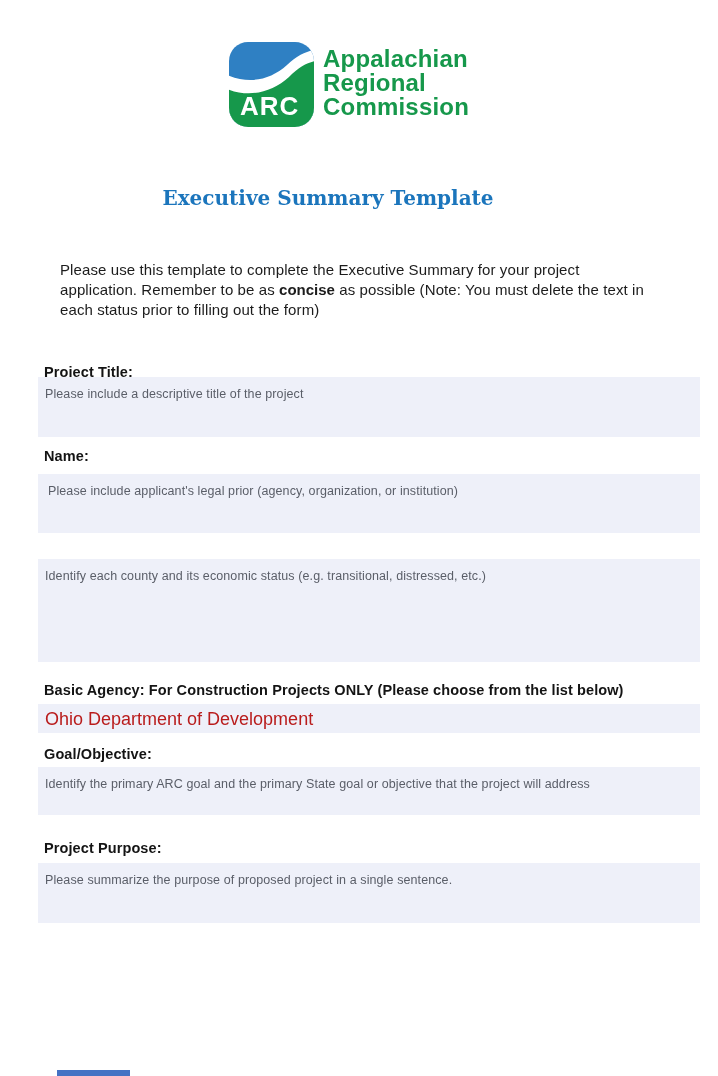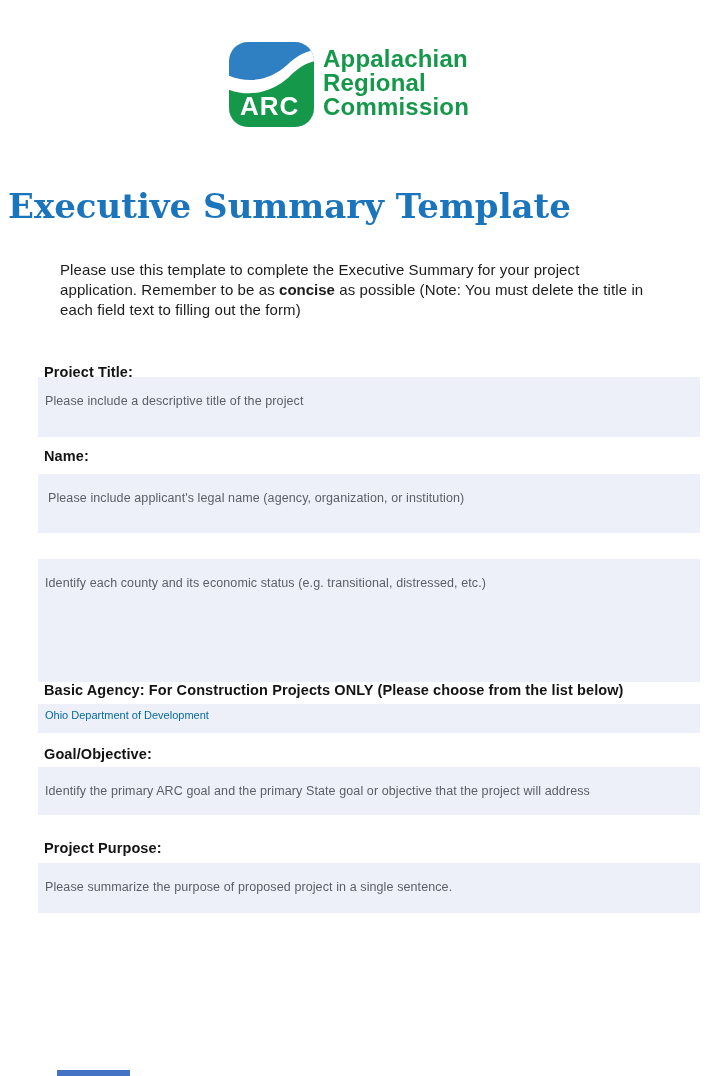--- a/index.html
+++ b/index.html
@@ -9,44 +9,44 @@
   .page { position: absolute; inset: 0; }
 
   
   .logo-row { position: absolute; left: 229px; top: 42px; display: flex; gap: 9px; }
   .logo-mark { width: 85px; height: 85px; display: block; }
   .logo-text { padding-top: 5px; color: #16984B; font-size: 24px; font-weight: 600;
                line-height: 24px; letter-spacing: 0.2px; }
   .logo-text span { display: block; }
 
   
-  .doc-title { position: absolute; top: 186px; left: 8px; width: 656px; margin: 0;
-               text-align: left; font-family: "DejaVu Serif", serif;
-               font-size: 34px; font-weight: 700; color: #1B75BC; }
+  .doc-title { position: absolute; top: 186px; left: 0; width: 656px; margin: 0;
+               text-align: center; font-family: "DejaVu Serif", serif;
+               font-size: 20px; font-weight: 700; color: #1B75BC; }
 
   
   .intro { position: absolute; left: 40px; top: 260px; width: 665px; margin: 0;
            font-size: 15px; line-height: 20px; color: #1c1c1c; letter-spacing: 0.1px; }
   .intro .block { display: block; margin-left: 20px; }
   .intro b { font-weight: 700; letter-spacing: 0; }
 
   
   .field-label { position: absolute; left: 44px; font-size: 14.5px; font-weight: 600;
                  color: #141414; letter-spacing: 0.1px; white-space: nowrap; }
   .field-box { position: absolute; left: 38px; width: 662px; background: #EEF0F9;
-               box-sizing: border-box; padding: 17px 10px 0 7px; }
+               box-sizing: border-box; padding: 10px 10px 0 7px; }
   .ph { font-size: 12.5px; color: #5A5E68; letter-spacing: 0.1px; }
-  .val { font-size: 11px; color: #0369a1; }
+  .val { font-size: 18px; color: #b91c1c; }
 
   .lbl-1 { top: 348px; margin-top: 16px; }  .box-1 { top: 377px; height: 60px; }
   .lbl-2 { top: 448px; }  .box-2 { top: 474px; height: 59px; padding-left: 10px; }
-  .lbl-3 { top: 537px; margin-top: 20px; }  .box-3 { top: 559px; height: 123px; }
+  .lbl-3 { top: 537px; margin-top: 20px; }  .box-3 { top: 559px; height: 103px; }
   .lbl-4 { top: 682px; }  .box-4 { top: 704px; height: 29px; padding-top: 5px; }
   .lbl-5 { top: 746px; }  .box-5 { top: 767px; height: 48px; }
-  .lbl-6 { top: 840px; }  .box-6 { top: 863px; height: 50px; }
+  .lbl-6 { top: 840px; }  .box-6 { top: 863px; height: 60px; }
 
   
   .bottom-bar { position: absolute; left: 57px; top: 1070px; width: 73px; height: 6px;
                 background: #4472C4; }
 </style>
 </head>
 <body>
 
 <div class="page">
 
@@ -70,32 +70,32 @@
       <span>Appalachian</span>
       <span>Regional</span>
       <span>Commission</span>
     </div>
   </div>
 
   <h1 class="doc-title">Executive Summary Template</h1>
 
   <p class="intro">
     <span class="block">Please use this template to complete the Executive Summary for your project</span>
-    <span class="block"><span>application. Remember to be as </span><b>concise</b><span> as possible (Note: You must delete the title in</span></span>
-    <span class="block">each field text to filling out the form)</span>
+    <span class="block"><span>application. Remember to be as </span><b>concise</b><span> as possible (Note: You must delete the text in</span></span>
+    <span class="block">each status prior to filling out the form)</span>
   </p>
 
   <div class="field-label lbl-1">Project Title:</div>
   <div class="field-box box-1">
     <div class="ph">Please include a descriptive title of the project</div>
   </div>
 
   <div class="field-label lbl-2">Name:</div>
   <div class="field-box box-2">
-    <div class="ph">Please include applicant's legal name (agency, organization, or institution)</div>
+    <div class="ph">Please include applicant's legal prior (agency, organization, or institution)</div>
   </div>
 
   <div class="field-label lbl-3">Impacted Counties:</div>
   <div class="field-box box-3">
     <div class="ph">Identify each county and its economic status (e.g. transitional, distressed, etc.)</div>
   </div>
 
   <div class="field-label lbl-4">Basic Agency: For Construction Projects ONLY (Please choose from the list below)</div>
   <div class="field-box box-4">
     <div class="val">Ohio Department of Development</div>

